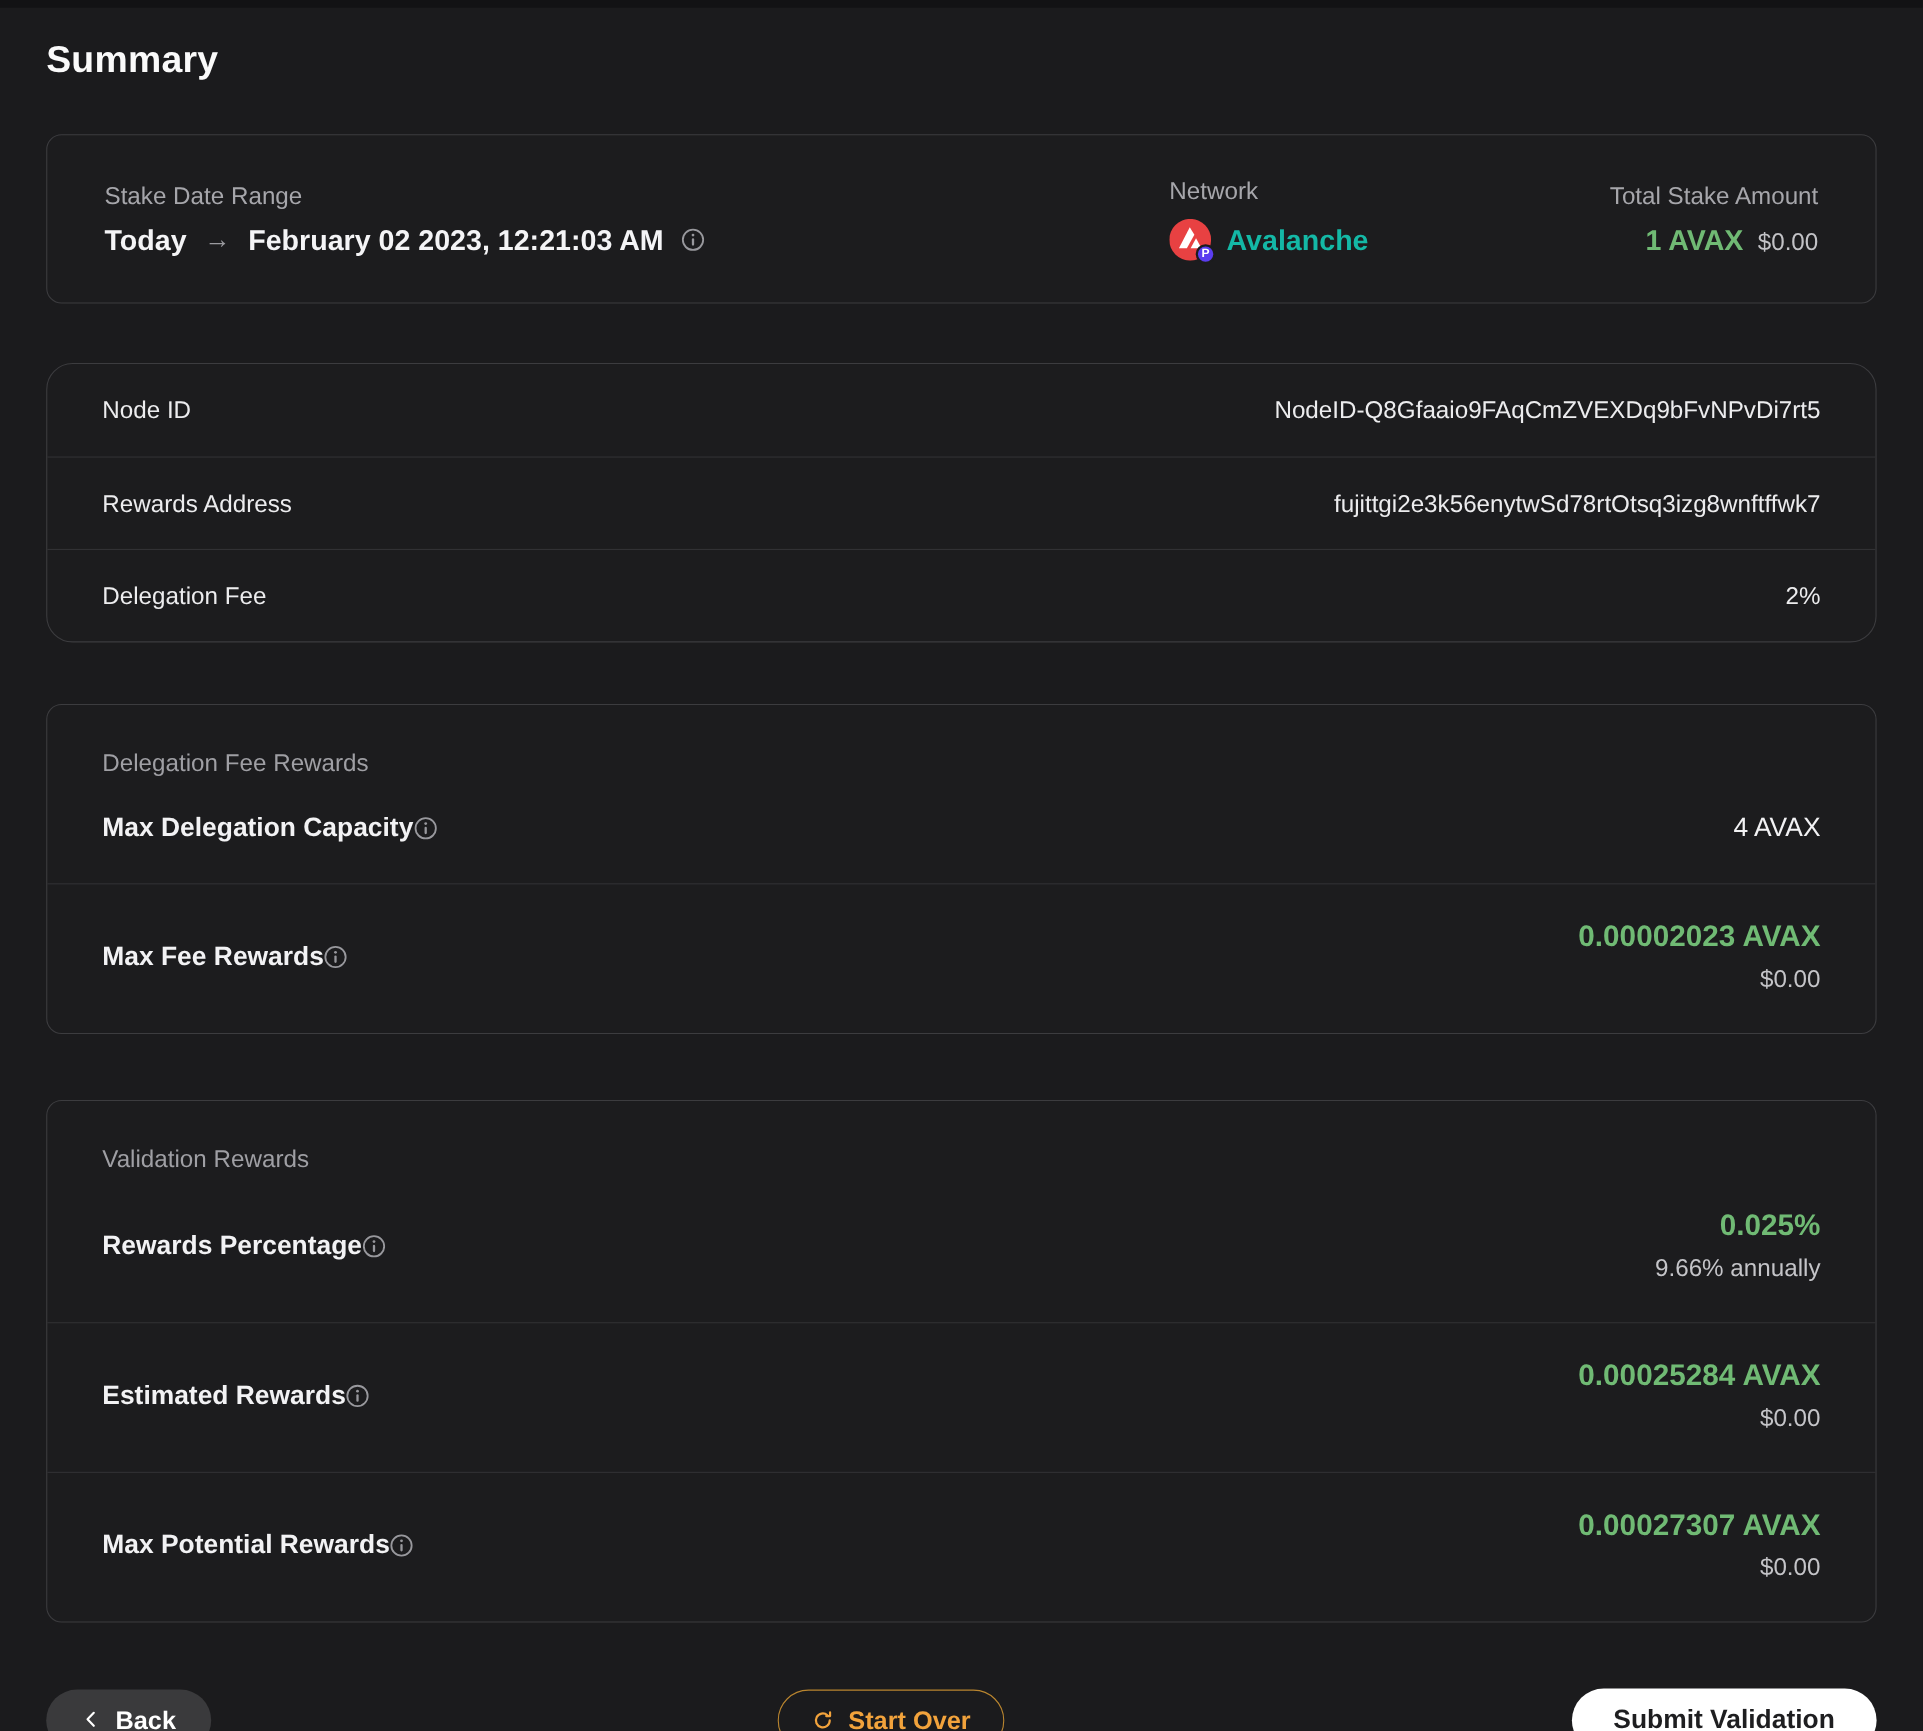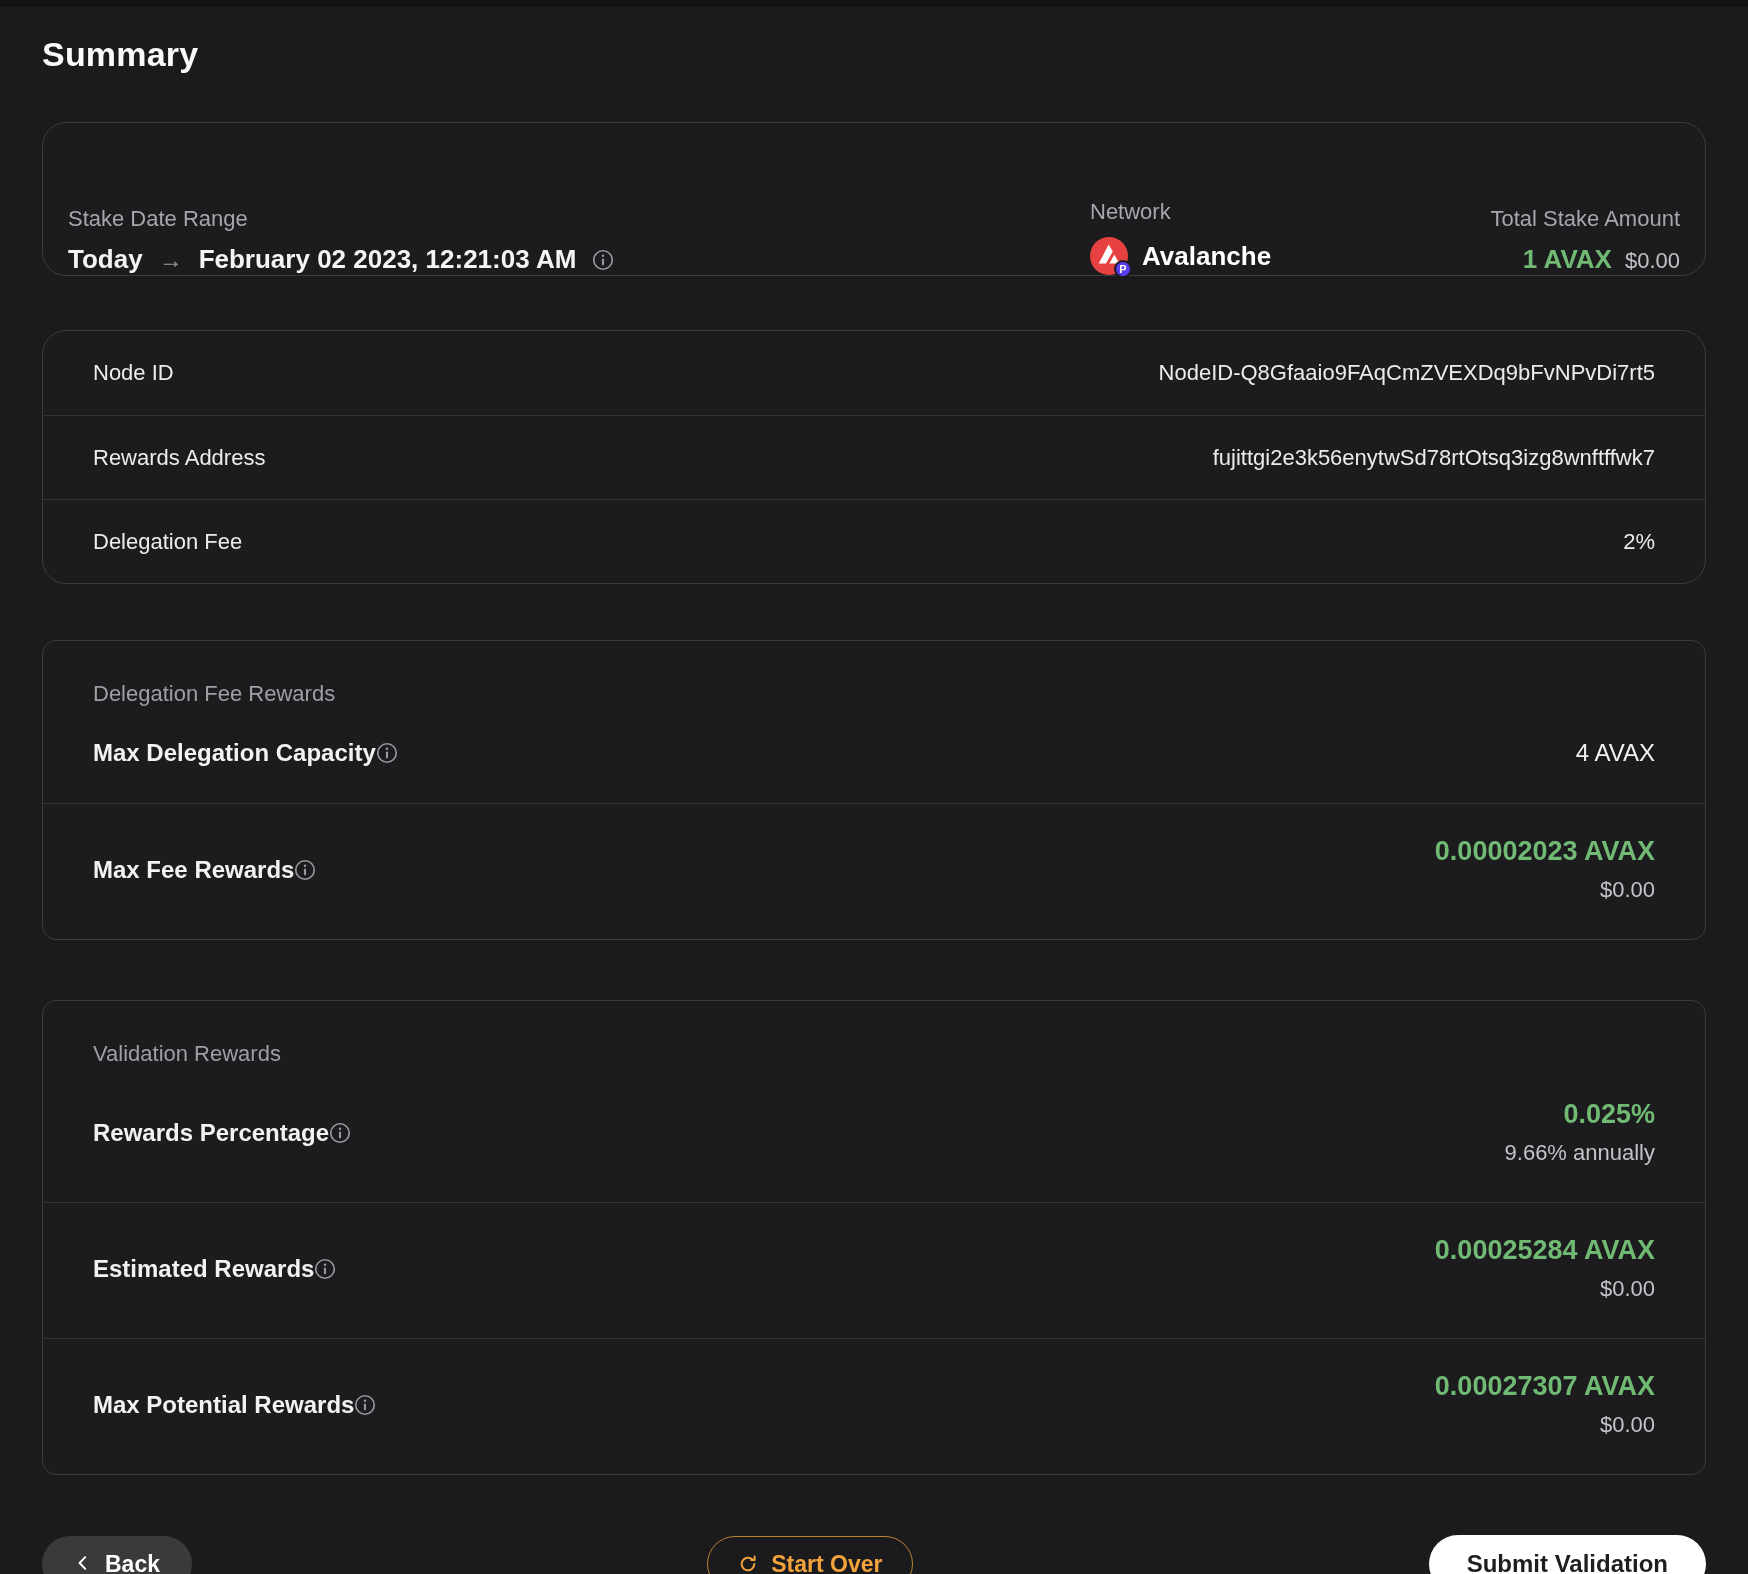--- a/index.html
+++ b/index.html
@@ -23,43 +23,42 @@
   h1.page-title{
     margin-top:28px;
     font-size:34px;font-weight:700;color:#fafafa;letter-spacing:.2px;
   }
   .card{
     border:1px solid #3c3c3f;border-radius:14px;background:#1c1c1e;
   }
   
   .card.overview{
     margin-top:48px;height:154px;
-    display:flex;align-items:flex-end;
-    padding:0 25px;
-    border-radius:24px;
+    display:flex;align-items:center;
+    padding:0 52px;
   }
   .ov-group .ov-label{font-size:22px;color:#a6a6ab;margin-bottom:12px;font-weight:400;}
   .ov-group.range{flex:1;}
   .ov-value-line{display:flex;align-items:center;font-size:26px;font-weight:700;color:#f4f4f6;}
   .ov-arrow{color:#9a9a9f;font-weight:400;font-size:24px;margin:0 16px;}
   .info-icon{
     display:inline-flex;width:22px;height:22px;color:#98989d;flex:0 0 auto;
   }
   .info-icon svg{width:100%;height:100%;}
   .ov-value-line .info-icon{margin-left:16px;}
   .ov-group.network{width:330px;}
   .network-line{display:flex;align-items:center;gap:14px;}
   .avax-wrap{position:relative;width:38px;height:38px;}
   .avax-wrap svg.avax{width:38px;height:38px;display:block;}
   .p-badge{
     position:absolute;right:-4px;bottom:-3px;width:18px;height:18px;border-radius:50%;
     background:var(--badge-purple,#5b3df0);color:#fff;font-size:11px;font-weight:700;
     display:flex;align-items:center;justify-content:center;border:2px solid #1c1c1e;
   }
-  .network-name{font-size:26px;font-weight:700;color:#ffffff;}
+  .network-name{font-size:26px;font-weight:700;color:#14b8a6;}
   .ov-group.total{min-width:260px;text-align:right;}
   .total-line{display:flex;align-items:baseline;justify-content:flex-end;gap:13px;}
   .total-avax{font-size:26px;font-weight:700;color:var(--green,#70ba74);}
   .total-usd{font-size:22px;color:#c2c2c6;font-weight:400;}
   
   .card.details{margin-top:54px;padding:0;border-radius:24px;}
   .detail-row{
     height:84px;display:flex;align-items:center;justify-content:space-between;
     padding:0 50px;
   }

